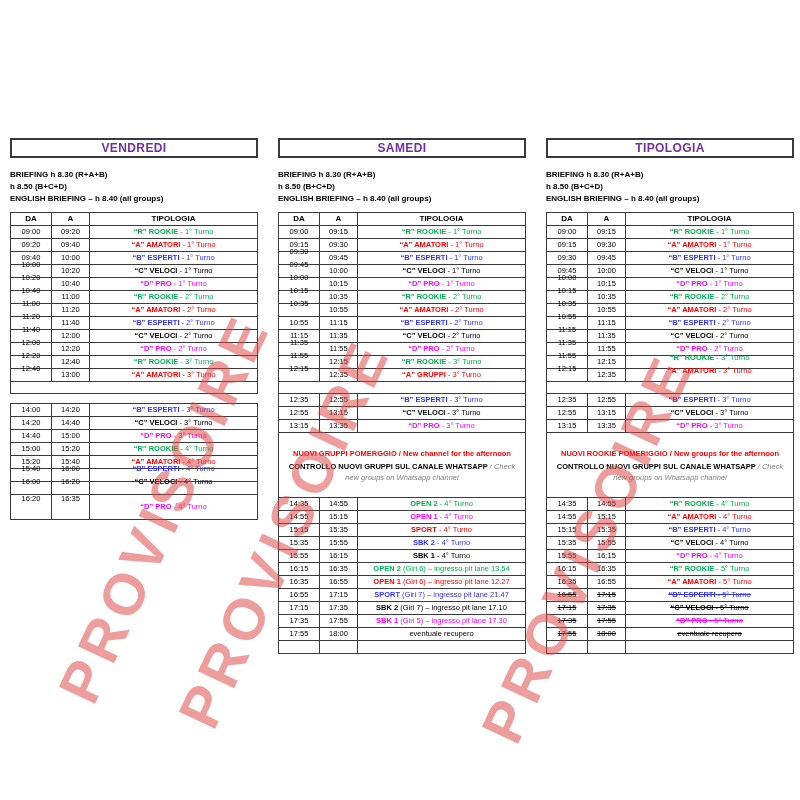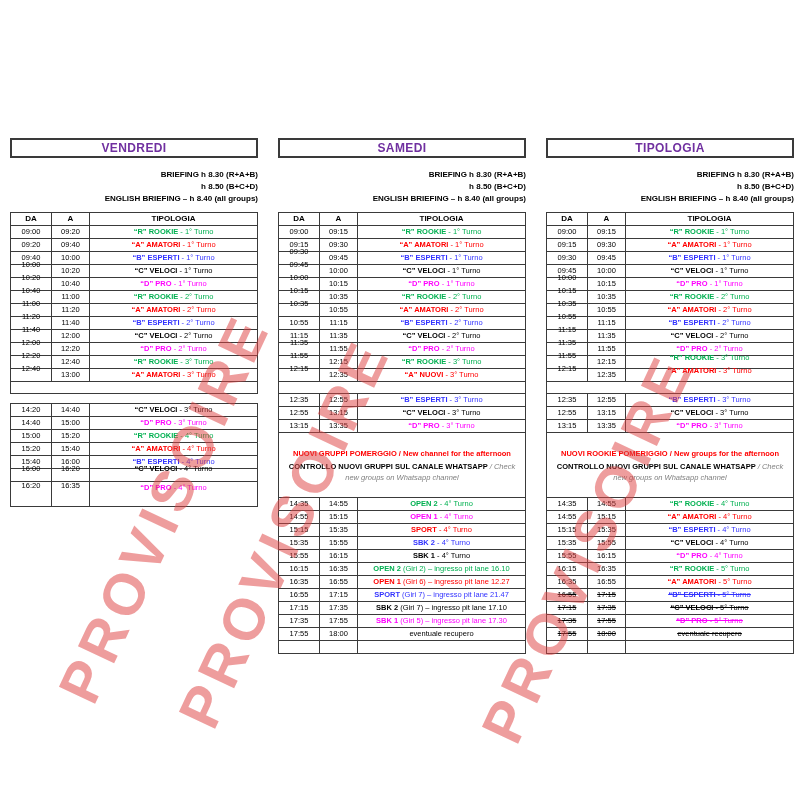--- a/index.html
+++ b/index.html
@@ -6,21 +6,21 @@
   body{
     width:800px;height:800px;background:#ffffff;position:relative;overflow:hidden;
     font-family:"Liberation Sans", sans-serif;color:#000;
   }
   .day{position:absolute;top:138px;width:248px;}
   #day-0{left:10px}#day-1{left:278px}#day-2{left:546px}
 
   .title-box{border:2px solid #3a3a3a;height:16px;display:flex;align-items:center;justify-content:center;margin-bottom:11px;background:#fff;}
   .title-box .title{font-weight:bold;font-size:12px;letter-spacing:.4px;color:#7030A0;}
 
-  .briefing{text-align:right;font-weight:bold;font-size:8px;line-height:12px;margin-bottom:7px;}
+  .briefing{text-align:left;font-weight:bold;font-size:8px;line-height:12px;margin-bottom:7px;}
 
   table{width:100%;border-collapse:collapse;table-layout:fixed;background:#fff;}
   th,td{border:1px solid #3a3a3a;height:12px;padding:0;text-align:center;font-size:7.5px;line-height:1;overflow:visible;}
   th{font-weight:bold;font-size:8px;}
   td .t{position:relative;display:inline-block;white-space:nowrap;}
   td .t b{font-weight:bold;}
   .sp td{height:11px;}
   .bottom-empty td{height:12px;}
   .tall td{height:24px;}
   .pm-table{margin-top:9px;}
@@ -144,20 +144,25 @@
           </tr>
         </tbody>
       </table>
       <table id="t-0-pm" class="pm-table">
         <colgroup>
           <col style="width:41px">
           <col style="width:38px">
           <col>
         </colgroup>
         <tbody class="pm">
+          <tr class="row">
+            <td class="c-da"><span class="t">14:00</span></td>
+            <td class="c-a"><span class="t">14:20</span></td>
+            <td class="c-typ"><span class="t" style="color:#3333FF"><b>“B” ESPERTI</b><span> - 3° Turno</span></span></td>
+          </tr>
           <tr class="row">
             <td class="c-da"><span class="t">14:20</span></td>
             <td class="c-a"><span class="t">14:40</span></td>
             <td class="c-typ"><span class="t" style="color:#000000"><b>“C” VELOCI</b><span> - 3° Turno</span></span></td>
           </tr>
           <tr class="row">
             <td class="c-da"><span class="t">14:40</span></td>
             <td class="c-a"><span class="t">15:00</span></td>
             <td class="c-typ"><span class="t" style="color:#FF00FF"><b>“D” PRO</b><span> - 3° Turno</span></span></td>
           </tr>
@@ -263,21 +268,21 @@
             <td class="c-typ"><span class="t" style="color:#FF00FF"><b>“D” PRO</b><span> - 2° Turno</span></span></td>
           </tr>
           <tr class="row">
             <td class="c-da"><span class="t">11:55</span></td>
             <td class="c-a"><span class="t">12:15</span></td>
             <td class="c-typ"><span class="t" style="color:#00B050"><b>“R” ROOKIE</b><span> - 3° Turno</span></span></td>
           </tr>
           <tr class="row">
             <td class="c-da"><span class="t">12:15</span></td>
             <td class="c-a"><span class="t">12:35</span></td>
-            <td class="c-typ"><span class="t" style="color:#FF0000"><b>“A” NUOVI</b><span> - 3° Turno</span></span></td>
+            <td class="c-typ"><span class="t" style="color:#FF0000"><b>“A” GRUPPI</b><span> - 3° Turno</span></span></td>
           </tr>
         </tbody>
         <tbody class="spb">
           <tr class="sp">
             <td colspan="3"></td>
           </tr>
         </tbody>
         <tbody class="mid">
           <tr class="row">
             <td class="c-da"><span class="t">12:35</span></td>
@@ -325,21 +330,21 @@
             <td class="c-typ"><span class="t" style="color:#3333FF"><b>SBK 2</b><span> - 4° Turno</span></span></td>
           </tr>
           <tr class="row">
             <td class="c-da"><span class="t">15:55</span></td>
             <td class="c-a"><span class="t">16:15</span></td>
             <td class="c-typ"><span class="t" style="color:#000000"><b>SBK 1</b><span> - 4° Turno</span></span></td>
           </tr>
           <tr class="row">
             <td class="c-da"><span class="t">16:15</span></td>
             <td class="c-a"><span class="t">16:35</span></td>
-            <td class="c-typ"><span class="t" style="color:#00B050"><b>OPEN 2</b><span> (Giri 2) – ingresso pit lane 16.10</span></span></td>
+            <td class="c-typ"><span class="t" style="color:#00B050"><b>OPEN 2</b><span> (Giri 6) – ingresso pit lane 13.54</span></span></td>
           </tr>
           <tr class="row">
             <td class="c-da"><span class="t">16:35</span></td>
             <td class="c-a"><span class="t">16:55</span></td>
             <td class="c-typ"><span class="t" style="color:#FF0000"><b>OPEN 1</b><span> (Giri 6) – ingresso pit lane 12.27</span></span></td>
           </tr>
           <tr class="row">
             <td class="c-da"><span class="t">16:55</span></td>
             <td class="c-a"><span class="t">17:15</span></td>
             <td class="c-typ"><span class="t" style="color:#3333FF"><b>SPORT</b><span> (Giri 7) – ingresso pit lane 21.47</span></span></td>

